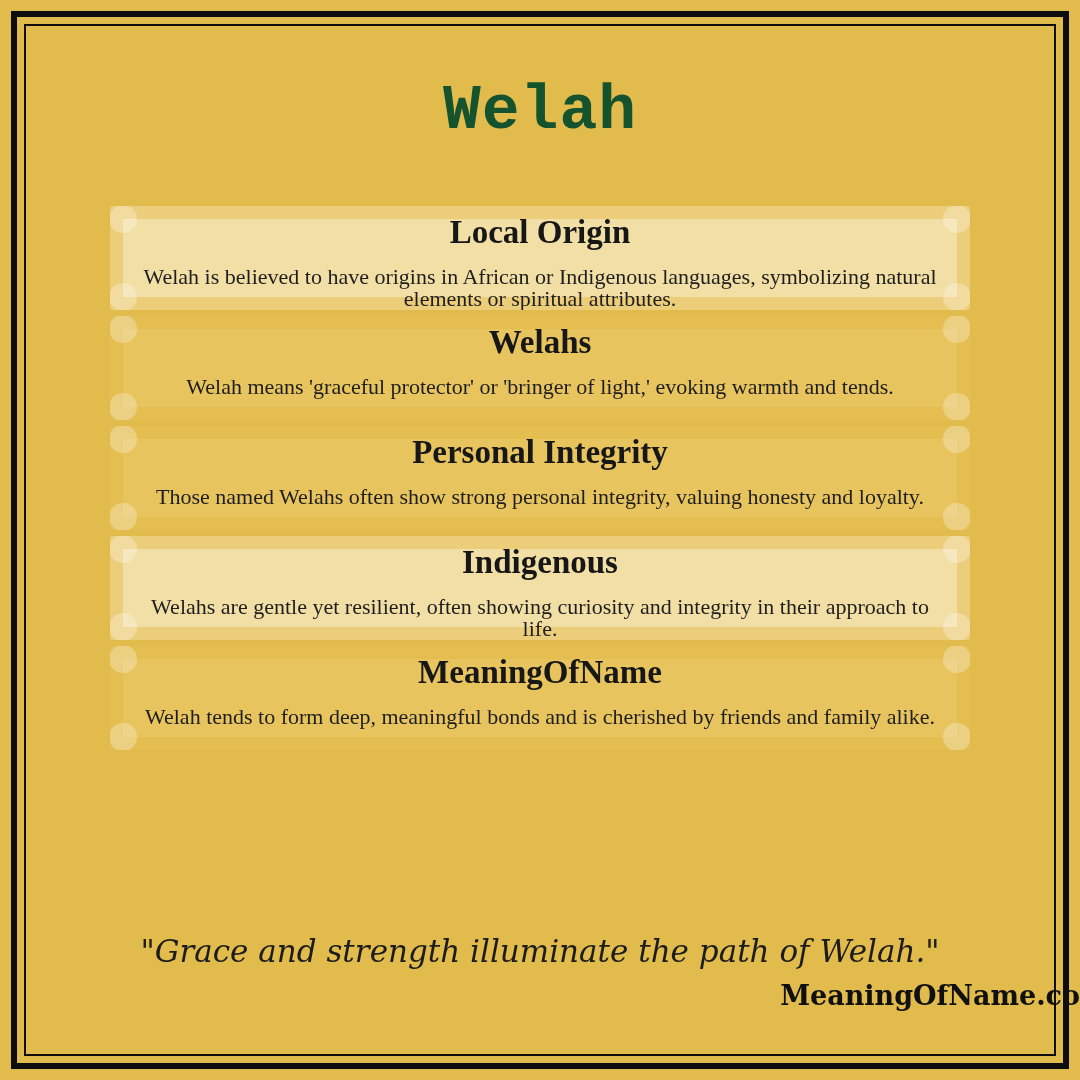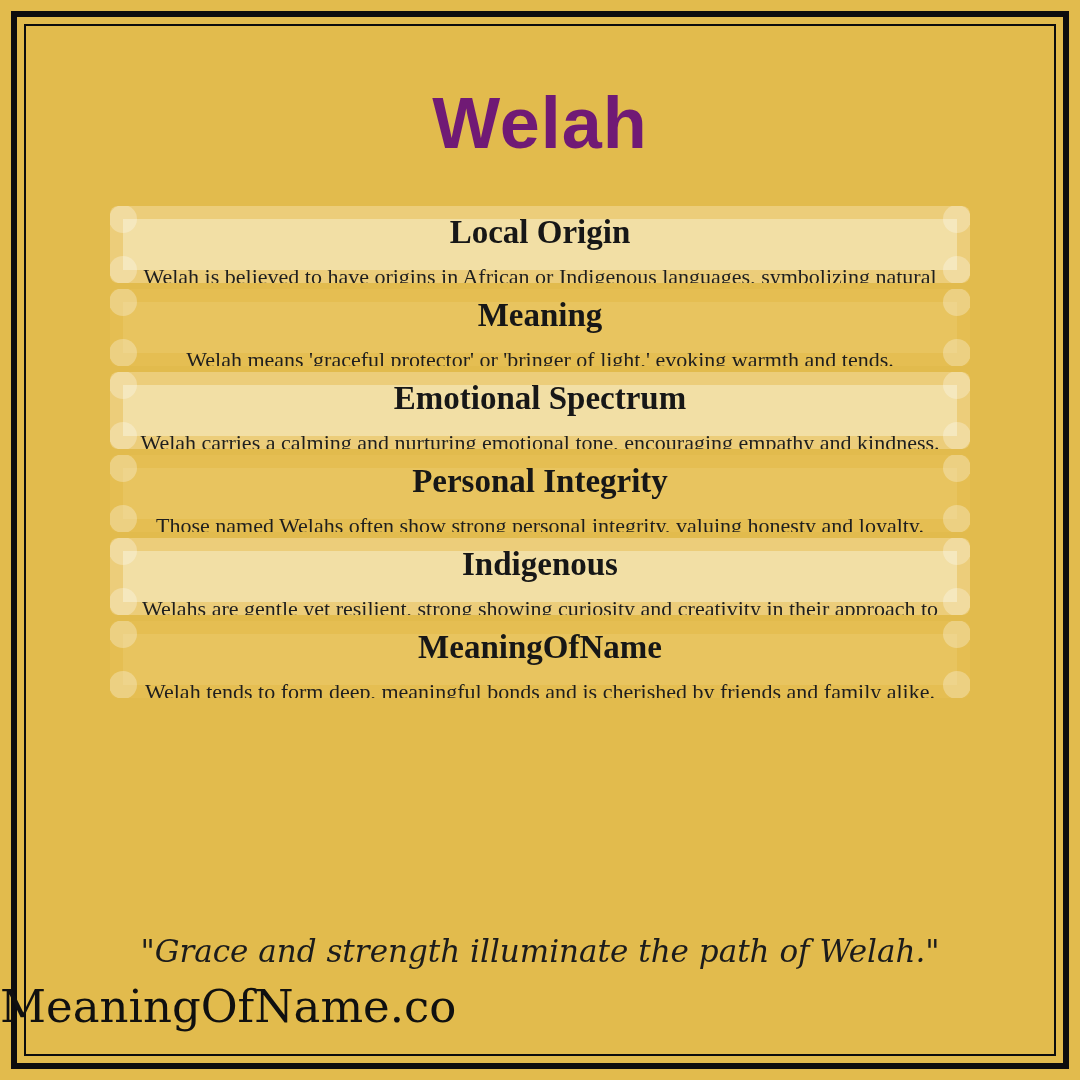--- a/index.html
+++ b/index.html
@@ -26,41 +26,41 @@
     inset: 24px;
     border: 2px solid #0d0d0d;
     pointer-events: none;
   }
   .page-title {
     position: absolute;
     top: 34px;
     left: 0;
     width: 100%;
     text-align: center;
-    font-family: Liberation Sans, sans-serif;
+    font-family: Liberation Mono, monospace;
     font-weight: bold;
-    font-size: 72px;
+    font-size: 63px;
     line-height: 1.15;
-    color: #701a75;
+    color: #14532d;
     letter-spacing: 1px;
   }
   .sections {
     position: absolute;
     top: 206px;
     left: 110px;
     width: 860px;
     display: flex;
     flex-direction: column;
     gap: 6px;
   }
   .card {
     position: relative;
-    height: 77px;
+    height: 104px;
     overflow: hidden;
-    border-radius: 8px;
+    border-radius: 2px;
     font-family: Liberation Serif, serif;
   }
   .card.light { background: var(--card_light_band, #ECCD7A); }
   .card.light .card-inner { background: var(--card_light_fill, #F2DFA5); }
   .card.dark { background: var(--card_dark_band, #E5BE52); }
   .card.dark .card-inner { background: var(--card_dark_fill, #E8C45F); }
   .card-inner {
     position: absolute;
     inset: 13px;
   }
@@ -104,24 +104,24 @@
     font-style: italic;
     font-size: 31px;
     color: #1c1c1c;
     font-family: "DejaVu Serif", serif;
   }
   .footer-brand {
     position: absolute;
     top: 980px;
     left: 0;
     width: 100%;
-    text-align: left;
+    text-align: right;
     font-family: "DejaVu Serif", serif;
-    font-weight: normal;
-    font-size: 45px;
+    font-weight: bold;
+    font-size: 27px;
     color: #101010;
   }
 </style>
 </head>
 <body>
 
 <div class="poster">
   <div class="frame-outer"></div>
   <div class="frame-inner"></div>
 
@@ -140,36 +140,25 @@
     </div>
   </div>
 
   <div class="card dark">
     <div class="card-inner"></div>
     <div class="rivet tl"></div>
     <div class="rivet tr"></div>
     <div class="rivet bl"></div>
     <div class="rivet br"></div>
     <div class="card-content">
-      <h2 class="section-title">Meaning</h2>
+      <h2 class="section-title">Welahs</h2>
       <p class="section-text">Welah means 'graceful protector' or 'bringer of light,' evoking warmth and tends.</p>
     </div>
   </div>
 
-  <div class="card light">
-    <div class="card-inner"></div>
-    <div class="rivet tl"></div>
-    <div class="rivet tr"></div>
-    <div class="rivet bl"></div>
-    <div class="rivet br"></div>
-    <div class="card-content">
-      <h2 class="section-title">Emotional Spectrum</h2>
-      <p class="section-text">Welah carries a calming and nurturing emotional tone, encouraging empathy and kindness.</p>
-    </div>
-  </div>
 
   <div class="card dark">
     <div class="card-inner"></div>
     <div class="rivet tl"></div>
     <div class="rivet tr"></div>
     <div class="rivet bl"></div>
     <div class="rivet br"></div>
     <div class="card-content">
       <h2 class="section-title">Personal Integrity</h2>
       <p class="section-text">Those named Welahs often show strong personal integrity, valuing honesty and loyalty.</p>
@@ -177,21 +166,21 @@
   </div>
 
   <div class="card light">
     <div class="card-inner"></div>
     <div class="rivet tl"></div>
     <div class="rivet tr"></div>
     <div class="rivet bl"></div>
     <div class="rivet br"></div>
     <div class="card-content">
       <h2 class="section-title">Indigenous</h2>
-      <p class="section-text">Welahs are gentle yet resilient, strong showing curiosity and creativity in their approach to life.</p>
+      <p class="section-text">Welahs are gentle yet resilient, often showing curiosity and integrity in their approach to life.</p>
     </div>
   </div>
 
   <div class="card dark">
     <div class="card-inner"></div>
     <div class="rivet tl"></div>
     <div class="rivet tr"></div>
     <div class="rivet bl"></div>
     <div class="rivet br"></div>
     <div class="card-content">

